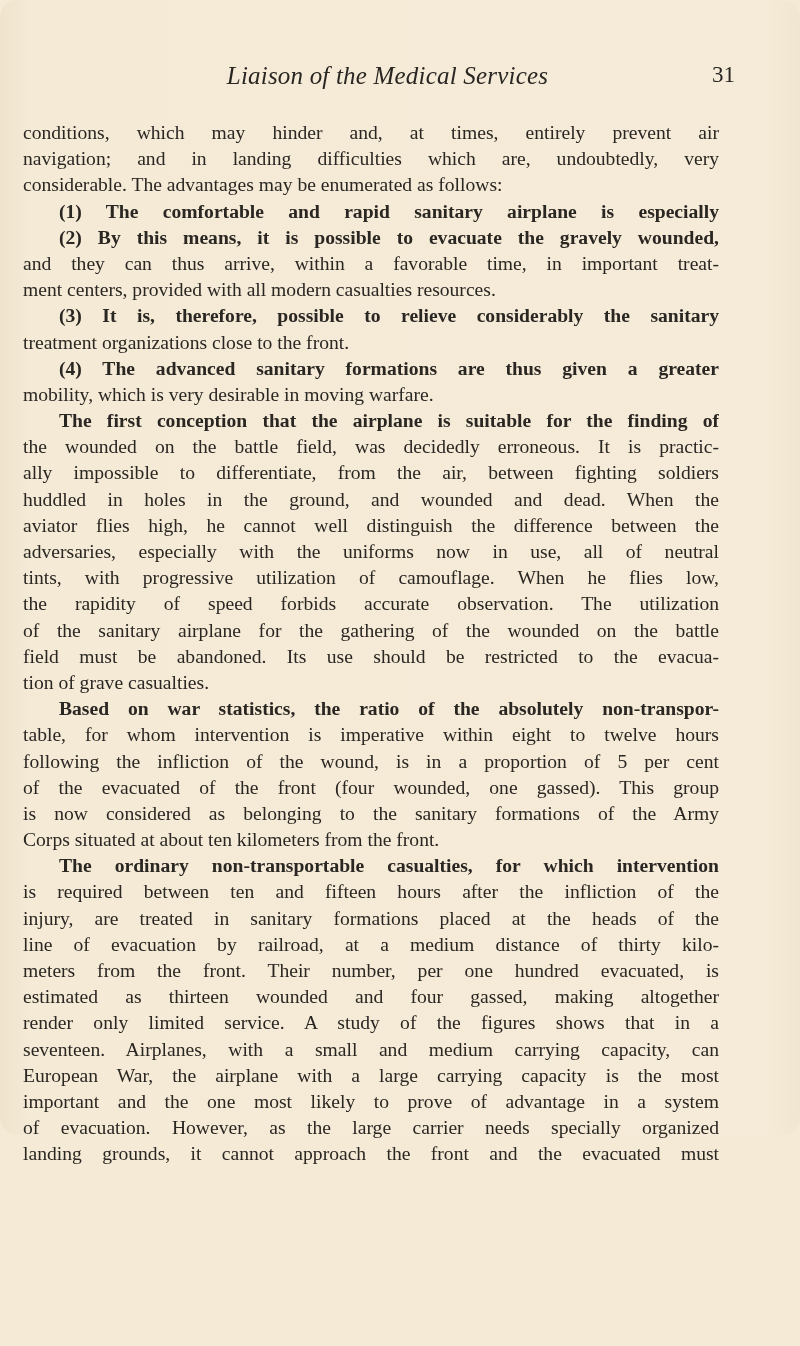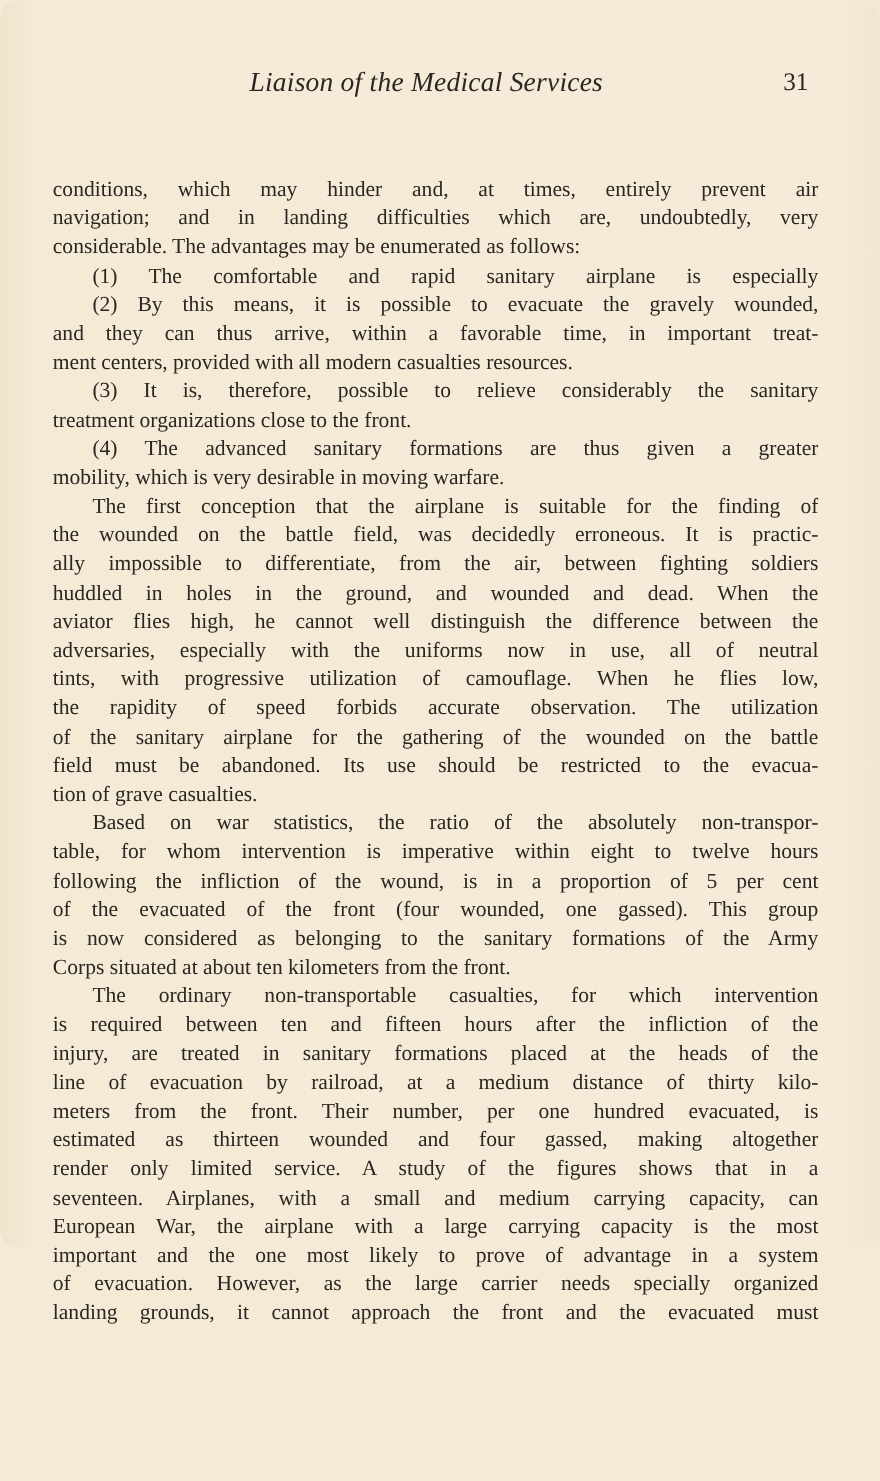--- a/index.html
+++ b/index.html
@@ -8,25 +8,25 @@
       background: #f4ead6;
       font-family: "Liberation Serif", "DejaVu Serif", serif;
       color: #2a2622;
     }
     .page { position: relative; width: 800px; height: 1135px;
       background: linear-gradient(90deg, #efe3cc 0px, #f4ead6 30px, #f5ebd8 760px, #f1e6d1 800px); border-radius: 18px; }
     .running-head { position: absolute; top: 62px; left: 40px; width: 695px; height: 34px; }
     .running-title { position: absolute; left: 0; right: 0; top: 0; text-align: center;
       font-style: italic; font-size: 25px; letter-spacing: 0.2px; }
     .page-number { position: absolute; right: 0; top: 0; font-size: 23px; }
-    .body-text { position: absolute; top: 120px; left: 48px; width: 696px; margin-top: 40px; }
+    .body-text { position: absolute; top: 120px; left: 23px; width: 696px; }
     .line { height: 26.2px; line-height: 26.2px; font-size: 19.6px; white-space: nowrap;
       text-align: justify; text-align-last: justify; overflow: hidden; }
     .line.last { text-align-last: left; }
-    .line.indent { padding-left: 36px; }
+    .line.indent { padding-left: 36px; font-weight: bold; }
   </style>
 </head>
 <body>
 
 <div class="page">
   <div class="running-head">
     <div class="running-title">Liaison of the Medical Services</div>
     <div class="page-number">31</div>
   </div>
   <div class="body-text" id="body-text">

